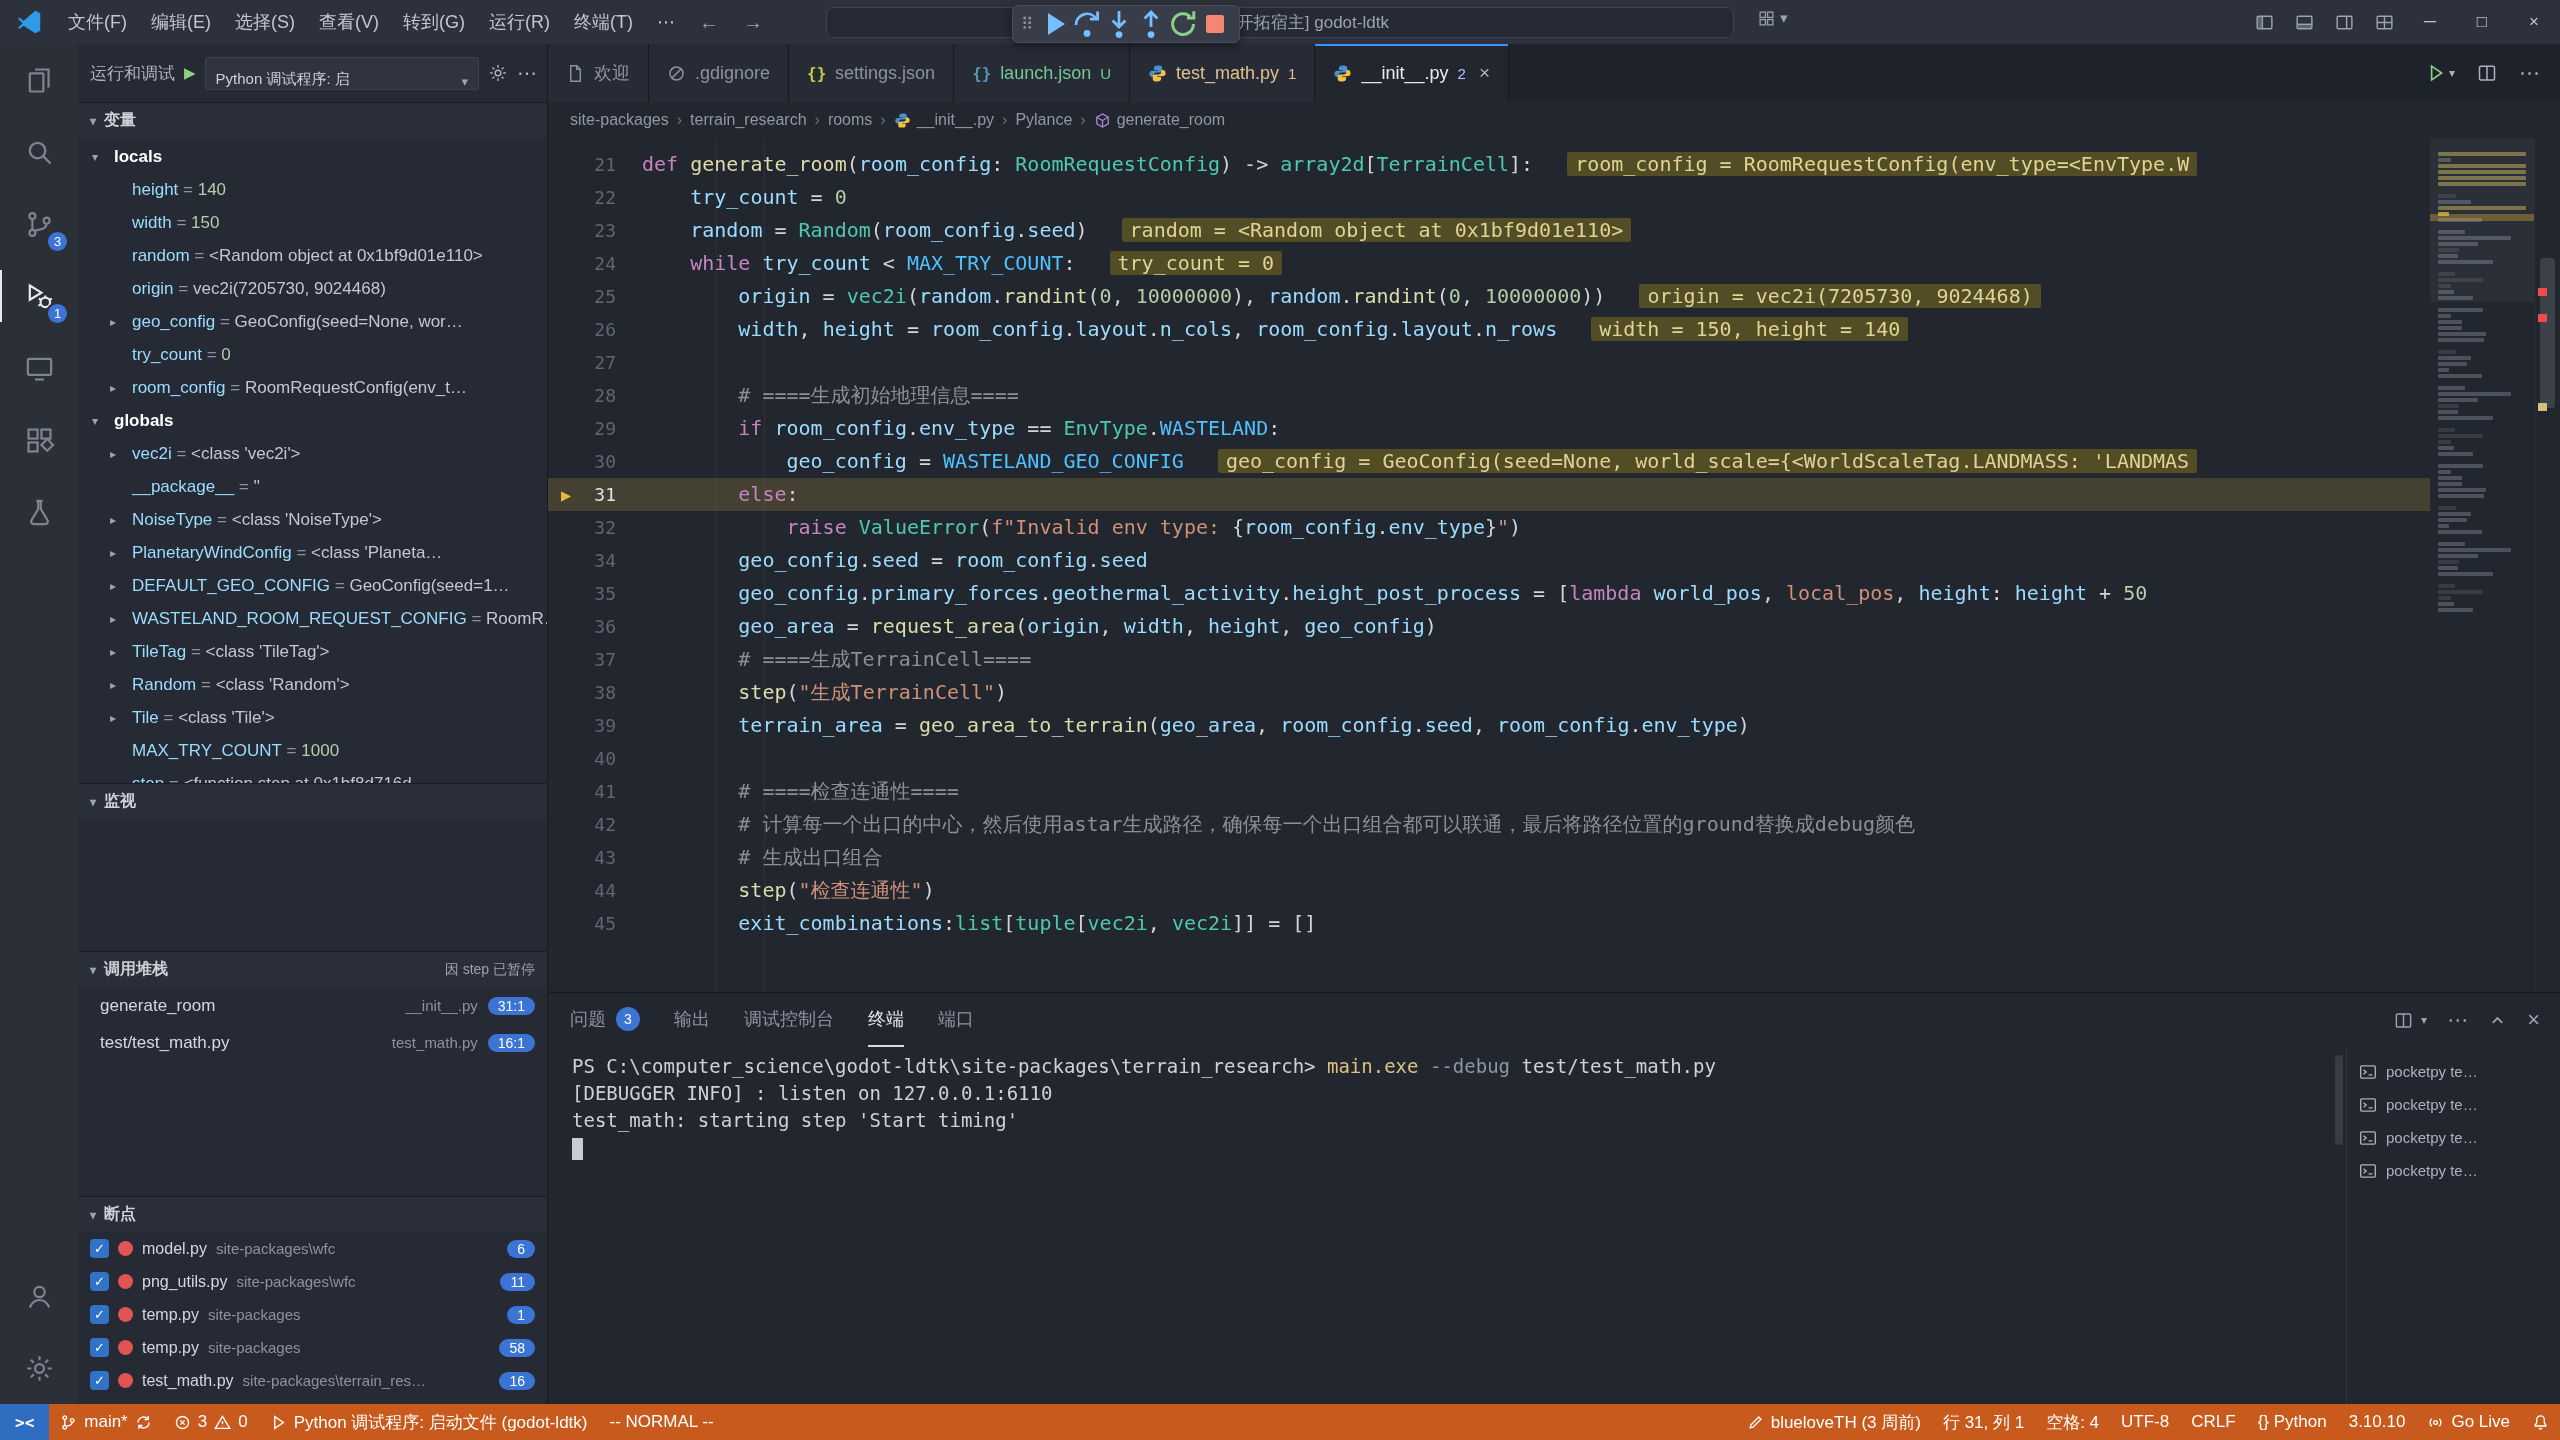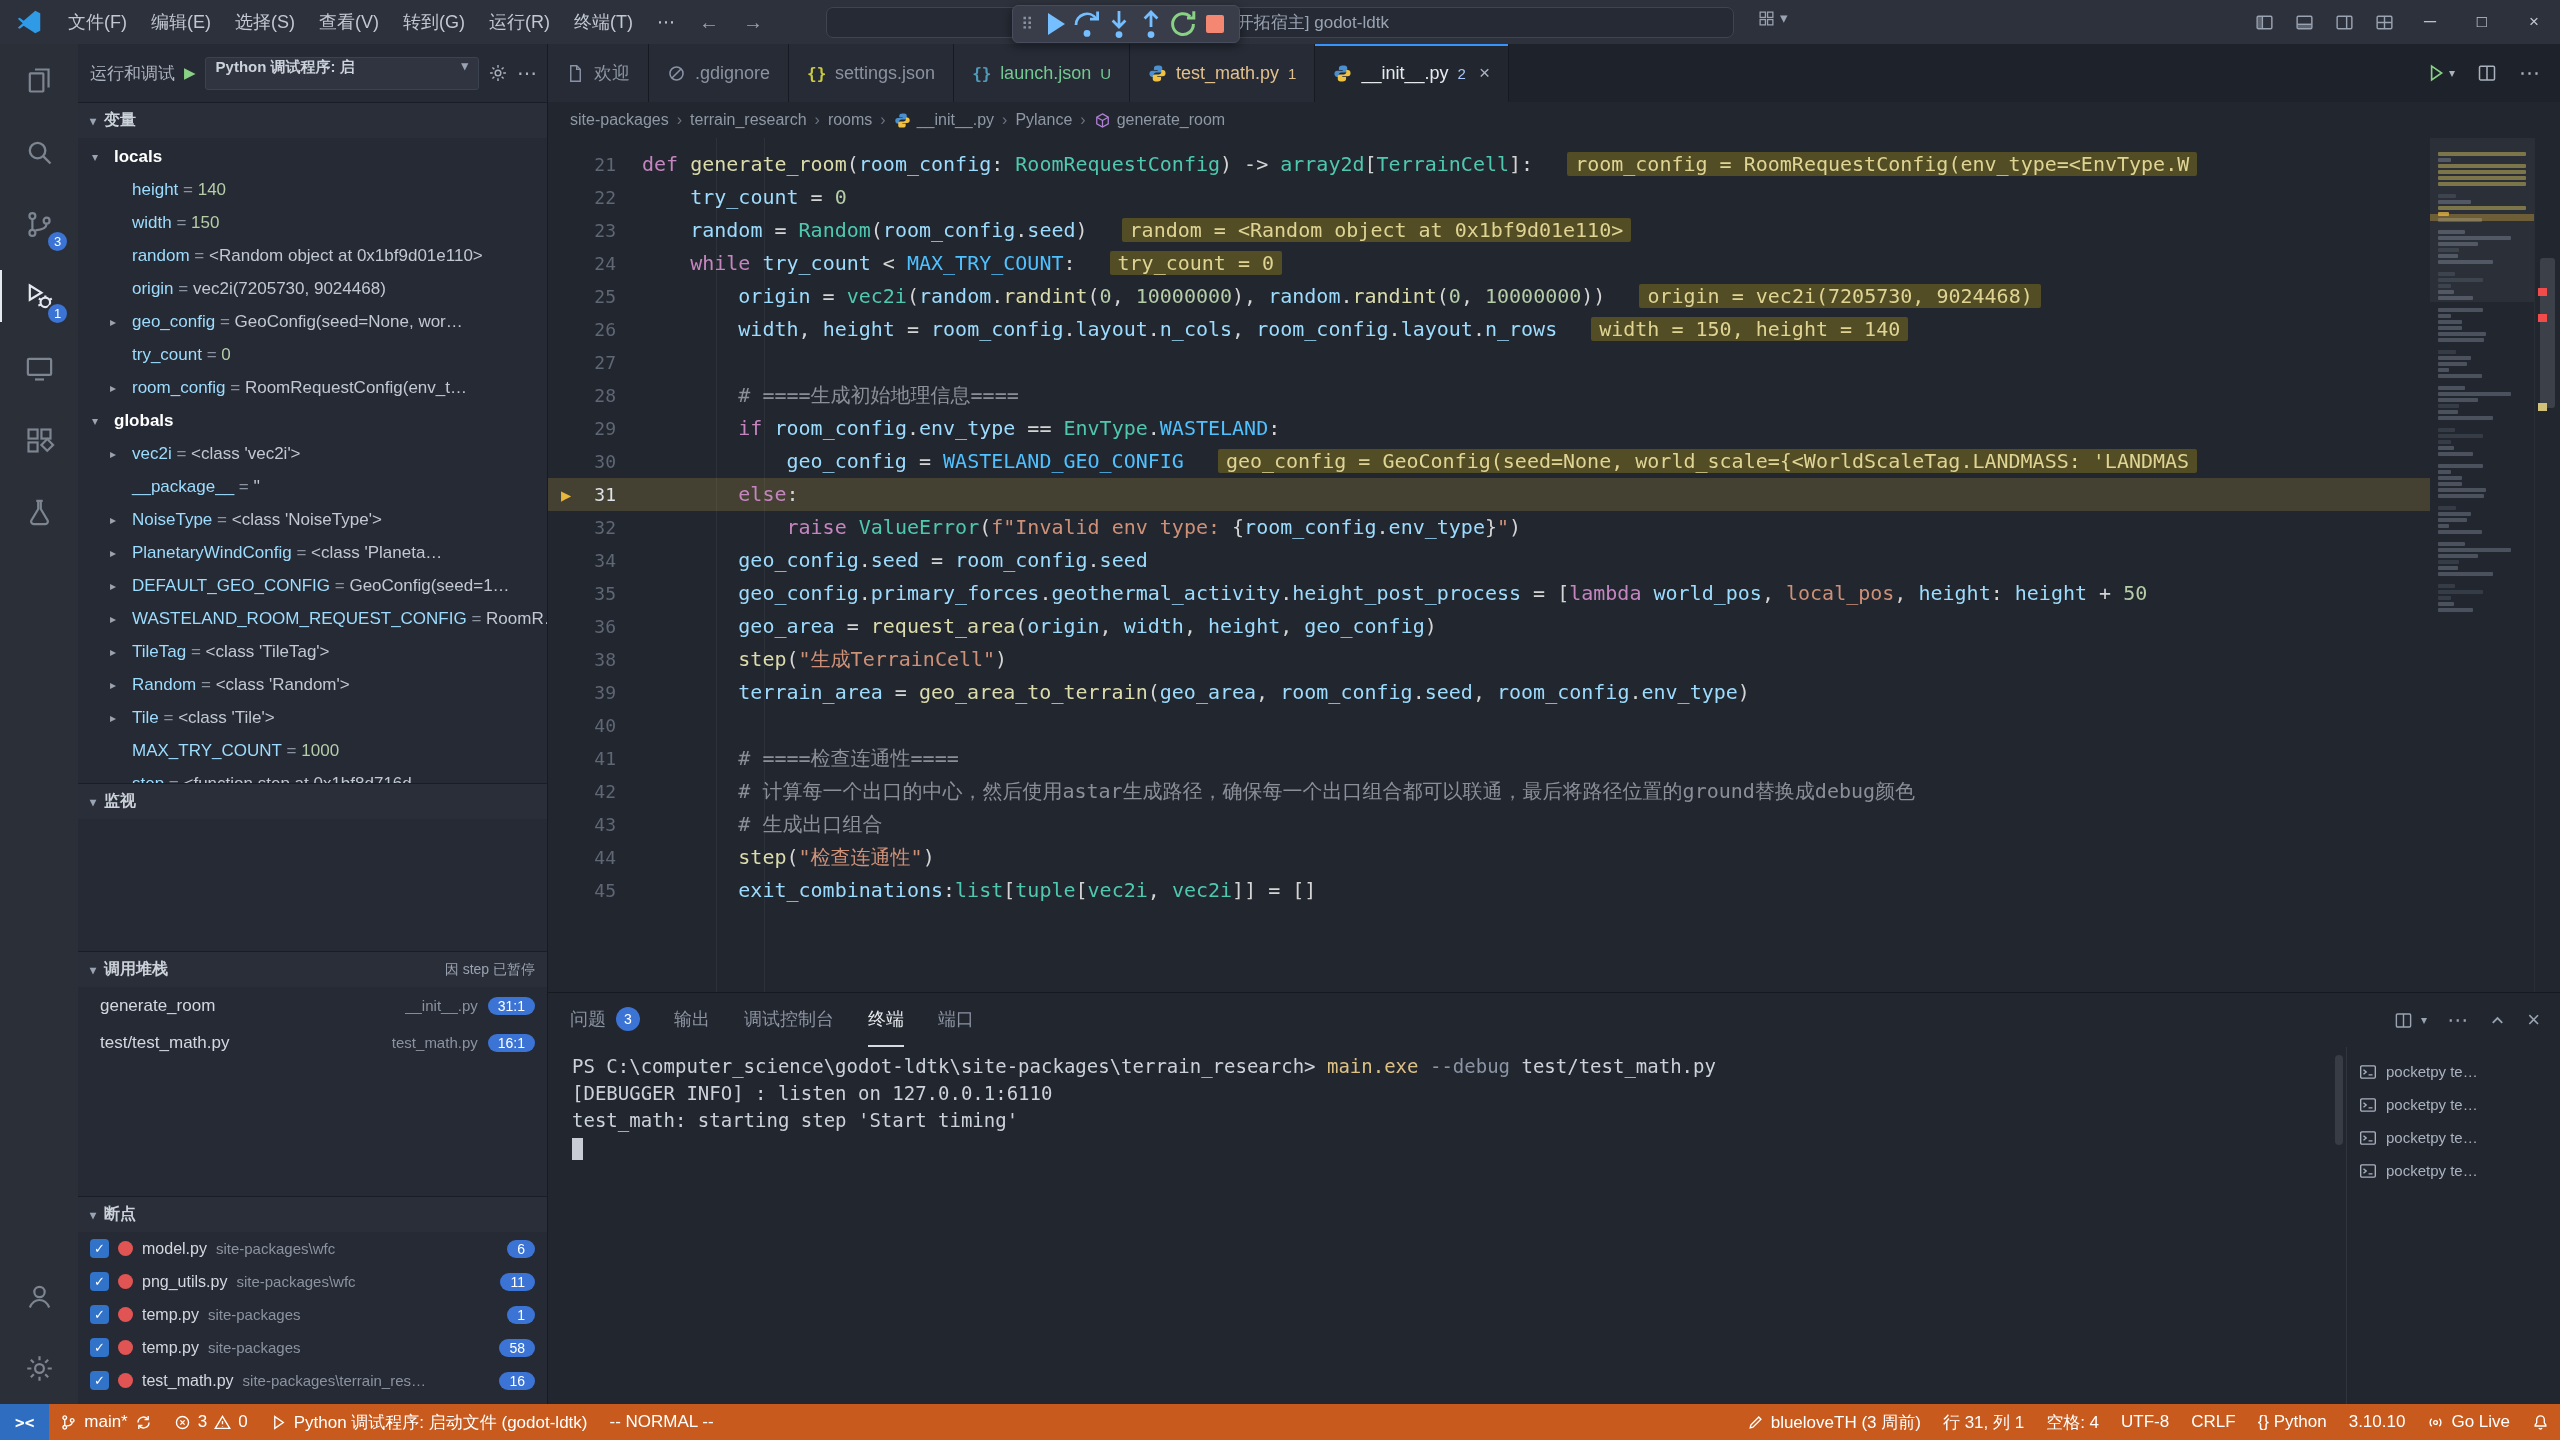--- a/index.html
+++ b/index.html
@@ -42,21 +42,21 @@
   .aitem.active::before { content:''; position:absolute; left:0; top:10px; bottom:10px; width:2px; background:#e6e9ee; }
   .abadge { position:absolute; right:9px; bottom:7px; min-width:23px; height:23px; padding:0 4px; background:#3b74d4;
     color:#fff; border-radius:12px; font-size:13px; display:flex; align-items:center; justify-content:center; border:2px solid #2b2f38; }
 
   
   .sidebar { width:470px; flex:0 0 470px; background:#262a34; border-right:1px solid #171a21; display:flex; flex-direction:column; overflow:hidden; }
   .sb-head { height:58px; flex:0 0 58px; display:flex; align-items:center; padding:0 10px 0 12px; gap:9px; }
   .sb-title { font-size:17px; color:#aab2bf; white-space:nowrap; }
   .playgreen { color:#89d185; font-size:15px; }
   .launchsel { flex:1; height:33px; background:#2f3440; border:1px solid #3c4350; border-radius:3px; display:flex;
-    align-items:flex-start; padding:0 10px; font-size:15px; color:#ccd2da; gap:8px; overflow:hidden; white-space:nowrap;font-weight:bold; }
+    align-items:flex-end; padding:0 10px; font-size:15px; color:#ccd2da; gap:8px; overflow:hidden; white-space:nowrap; }
   .launchsel .dd { margin-left:auto; color:#9aa3b2; font-size:13px; }
   .sb-head .more { color:#aab2bf; font-size:20px; }
   .sb-head .ic { color:#aab2bf; width:20px; height:20px; }
 
   .sechead { height:36px; flex:0 0 36px; display:flex; align-items:center; gap:8px; padding:0 12px; font-size:16px;
     font-weight:bold; color:#ccd2da; background:#2a2e38; border-top:1px solid #1a1d25; }
   .sechead .tw { font-size:12px; color:#9aa3b2; }
   .cs-status { margin-left:auto; font-weight:normal; font-size:14px; color:#9aa3b2; }
 
   .varlist { height:645px; flex:0 0 645px; overflow:hidden; padding-top:2px; font-size:17px; }
@@ -729,20 +729,21 @@
             <div class="crow"><span class="g"></span><span class="ln">26</span><span class="lt"><span class="tk-o">        </span><span class="tk-v">width</span><span class="tk-o">, </span><span class="tk-v">height</span><span class="tk-o"> = </span><span class="tk-v">room_config</span><span class="tk-o">.</span><span class="tk-v">layout</span><span class="tk-o">.</span><span class="tk-v">n_cols</span><span class="tk-o">, </span><span class="tk-v">room_config</span><span class="tk-o">.</span><span class="tk-v">layout</span><span class="tk-o">.</span><span class="tk-v">n_rows</span><span class="chip">width = 150, height = 140</span></span></div>
             <div class="crow"><span class="g"></span><span class="ln">27</span><span class="lt"></span></div>
             <div class="crow"><span class="g"></span><span class="ln">28</span><span class="lt"><span class="tk-o">        </span><span class="tk-m"># ====生成初始地理信息====</span></span></div>
             <div class="crow"><span class="g"></span><span class="ln">29</span><span class="lt"><span class="tk-o">        </span><span class="tk-k">if</span><span class="tk-o"> </span><span class="tk-v">room_config</span><span class="tk-o">.</span><span class="tk-v">env_type</span><span class="tk-o"> == </span><span class="tk-c">EnvType</span><span class="tk-o">.</span><span class="tk-K">WASTELAND</span><span class="tk-o">:</span></span></div>
             <div class="crow"><span class="g"></span><span class="ln">30</span><span class="lt"><span class="tk-o">            </span><span class="tk-v">geo_config</span><span class="tk-o"> = </span><span class="tk-K">WASTELAND_GEO_CONFIG</span><span class="chip">geo_config = GeoConfig(seed=None, world_scale={&lt;WorldScaleTag.LANDMASS: 'LANDMAS</span></span></div>
             <div class="crow cur"><span class="g"><span class="curarrow">▶</span></span><span class="ln">31</span><span class="lt"><span class="tk-o">        </span><span class="tk-k">else</span><span class="tk-o">:</span></span></div>
             <div class="crow"><span class="g"></span><span class="ln">32</span><span class="lt"><span class="tk-o">            </span><span class="tk-k">raise</span><span class="tk-o"> </span><span class="tk-c">ValueError</span><span class="tk-o">(</span><span class="tk-s">f"Invalid env type: </span><span class="tk-o">{</span><span class="tk-v">room_config</span><span class="tk-o">.</span><span class="tk-v">env_type</span><span class="tk-o">}</span><span class="tk-s">"</span><span class="tk-o">)</span></span></div>
             <div class="crow"><span class="g"></span><span class="ln">34</span><span class="lt"><span class="tk-o">        </span><span class="tk-v">geo_config</span><span class="tk-o">.</span><span class="tk-v">seed</span><span class="tk-o"> = </span><span class="tk-v">room_config</span><span class="tk-o">.</span><span class="tk-v">seed</span></span></div>
             <div class="crow"><span class="g"></span><span class="ln">35</span><span class="lt"><span class="tk-o">        </span><span class="tk-v">geo_config</span><span class="tk-o">.</span><span class="tk-v">primary_forces</span><span class="tk-o">.</span><span class="tk-v">geothermal_activity</span><span class="tk-o">.</span><span class="tk-v">height_post_process</span><span class="tk-o"> = [</span><span class="tk-k">lambda</span><span class="tk-o"> </span><span class="tk-v">world_pos</span><span class="tk-o">, </span><span class="tk-s">local_pos</span><span class="tk-o">, </span><span class="tk-v">height</span><span class="tk-o">: </span><span class="tk-v">height</span><span class="tk-o"> + </span><span class="tk-n">50</span></span></div>
             <div class="crow"><span class="g"></span><span class="ln">36</span><span class="lt"><span class="tk-o">        </span><span class="tk-v">geo_area</span><span class="tk-o"> = </span><span class="tk-f">request_area</span><span class="tk-o">(</span><span class="tk-v">origin</span><span class="tk-o">, </span><span class="tk-v">width</span><span class="tk-o">, </span><span class="tk-v">height</span><span class="tk-o">, </span><span class="tk-v">geo_config</span><span class="tk-o">)</span></span></div>
+            <div class="crow"><span class="g"></span><span class="ln">37</span><span class="lt"><span class="tk-o">        </span><span class="tk-m"># ====生成TerrainCell====</span></span></div>
             <div class="crow"><span class="g"></span><span class="ln">38</span><span class="lt"><span class="tk-o">        </span><span class="tk-f">step</span><span class="tk-o">(</span><span class="tk-s">"生成TerrainCell"</span><span class="tk-o">)</span></span></div>
             <div class="crow"><span class="g"></span><span class="ln">39</span><span class="lt"><span class="tk-o">        </span><span class="tk-v">terrain_area</span><span class="tk-o"> = </span><span class="tk-f">geo_area_to_terrain</span><span class="tk-o">(</span><span class="tk-v">geo_area</span><span class="tk-o">, </span><span class="tk-v">room_config</span><span class="tk-o">.</span><span class="tk-v">seed</span><span class="tk-o">, </span><span class="tk-v">room_config</span><span class="tk-o">.</span><span class="tk-v">env_type</span><span class="tk-o">)</span></span></div>
             <div class="crow"><span class="g"></span><span class="ln">40</span><span class="lt"></span></div>
             <div class="crow"><span class="g"></span><span class="ln">41</span><span class="lt"><span class="tk-o">        </span><span class="tk-m"># ====检查连通性====</span></span></div>
             <div class="crow"><span class="g"></span><span class="ln">42</span><span class="lt"><span class="tk-o">        </span><span class="tk-m"># 计算每一个出口的中心，然后使用astar生成路径，确保每一个出口组合都可以联通，最后将路径位置的ground替换成debug颜色</span></span></div>
             <div class="crow"><span class="g"></span><span class="ln">43</span><span class="lt"><span class="tk-o">        </span><span class="tk-m"># 生成出口组合</span></span></div>
             <div class="crow"><span class="g"></span><span class="ln">44</span><span class="lt"><span class="tk-o">        </span><span class="tk-f">step</span><span class="tk-o">(</span><span class="tk-s">"检查连通性"</span><span class="tk-o">)</span></span></div>
             <div class="crow"><span class="g"></span><span class="ln">45</span><span class="lt"><span class="tk-o">        </span><span class="tk-v">exit_combinations</span><span class="tk-o">:</span><span class="tk-c">list</span><span class="tk-o">[</span><span class="tk-c">tuple</span><span class="tk-o">[</span><span class="tk-c">vec2i</span><span class="tk-o">, </span><span class="tk-c">vec2i</span><span class="tk-o">]] = []</span></span></div>
           </div>
         <div class="minimap">

